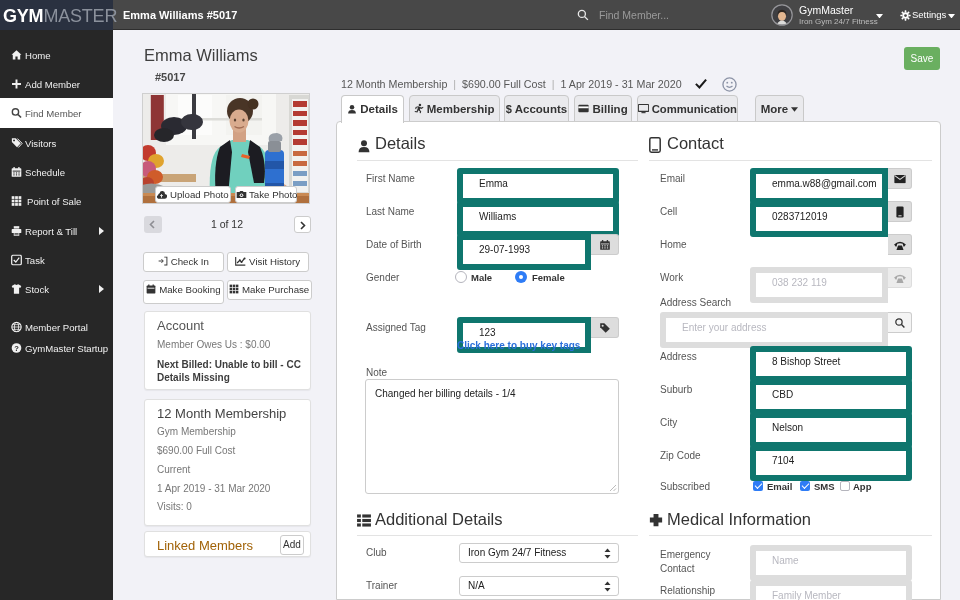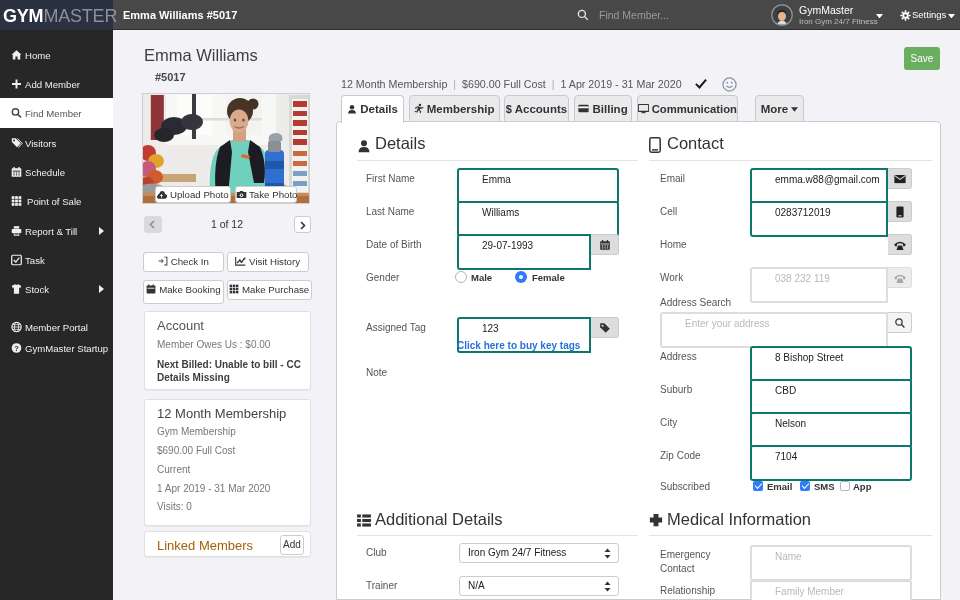--- a/index.html
+++ b/index.html
@@ -30,21 +30,21 @@
 .tab.active { background:#fff; height:28px; border-bottom:0; z-index:5; }
 .tab .tl { display:inline-block; line-height:26px; white-space:nowrap; }
 
 #panel { position:absolute; left:223px; top:91px; width:605px; height:479px; background:#fff; border:1px solid #ccc; border-radius:4px 4px 0 0; }
 
 .card { position:absolute; left:31px; width:167px; background:#fff; border:1px solid #e0e0e0; border-radius:3px; box-shadow:0 1px 1px rgba(0,0,0,0.05); }
 
 .wbtn { position:absolute; background:#fff; border:1px solid #ccc; border-radius:3px; font-size:9.7px; color:#333; text-align:center; white-space:nowrap; }
 
 .lbl { position:absolute; font-size:10px; color:#555; }
-.inp { position:absolute; height:36px; background:#fff; border:2px solid #0f766e; border-radius:3px; font-size:10px; color:#222; line-height:19px; padding-left:23px; }
+.inp { position:absolute; height:36px; background:#fff; border:6px solid #0f766e; border-radius:3px; font-size:10px; color:#222; line-height:19px; padding-left:16px; }
 .inp .ph, .ph { color:#b8b8c0; }
 .addon { position:absolute; height:21px; width:24px; background:#ddd; border:1px solid #ccc; border-left:0; border-radius:0 3px 3px 0; }
 .addon svg { position:absolute; left:50%; top:50%; transform:translate(-50%,-50%); }
 .shdr { position:absolute; font-size:16.5px; color:#333; }
 .hrr { position:absolute; height:1px; background:#e3e3e3; }
 .link { position:absolute; font-size:10px; font-weight:bold; color:#2a6fdb; }
 .cbx { position:absolute; width:10px; height:10px; border-radius:2px; }
 .cbx.on { background:#2e7cf6; }
 .cbx.off { background:#fff; border:1px solid #b5b5bd; }
 .rad { position:absolute; width:12px; height:12px; border-radius:50%; }
@@ -289,20 +289,25 @@
     <div class="lbl" style="left:29px;top:195px;line-height:21px;">Assigned Tag</div>
     <div class="inp" style="left:120px;top:195px;width:134px;border-radius:3px 0 0 3px;">123</div>
     <div class="addon" style="left:254px;top:195px;width:28px;">
         <svg width="11" height="11" viewBox="0 0 16 16">
           <path fill="#333" d="M1 1 L7 1 L15 9 L9 15 L1 7 Z"></path>
           <circle cx="4.6" cy="4.6" r="1.5" fill="#ddd"></circle>
         </svg>
       </div>
     <div class="link" style="left:120px;top:218px;">Click here to buy key tags</div>
     <div class="lbl" style="left:29px;top:245px;">Note</div>
+    <div class="abs" style="left:28px;top:257px;width:254px;height:115px;background:#fff;border:1px solid #ccc;border-radius:3px;font-size:10px;color:#222;padding:8px 9px;">Changed her billing details - 1/4
+      <svg style="position:absolute;right:1px;bottom:1px" width="8" height="8" viewBox="0 0 8 8">
+          <path d="M7 1 L1 7 M7 4.5 L4.5 7" stroke="#bbb" stroke-width="1"></path>
+        </svg>
+    </div>
 
     <svg class="abs" style="left:20px;top:392px" width="14" height="13" viewBox="0 0 16 15">
         <g fill="#333">
           <rect x="0" y="0.5" width="4.4" height="3.6"></rect>
           <rect x="6" y="0.5" width="10" height="3.6"></rect>
           <rect x="0" y="5.7" width="4.4" height="3.6"></rect>
           <rect x="6" y="5.7" width="10" height="3.6"></rect>
           <rect x="0" y="10.9" width="4.4" height="3.6"></rect>
           <rect x="6" y="10.9" width="10" height="3.6"></rect>
         </g>

